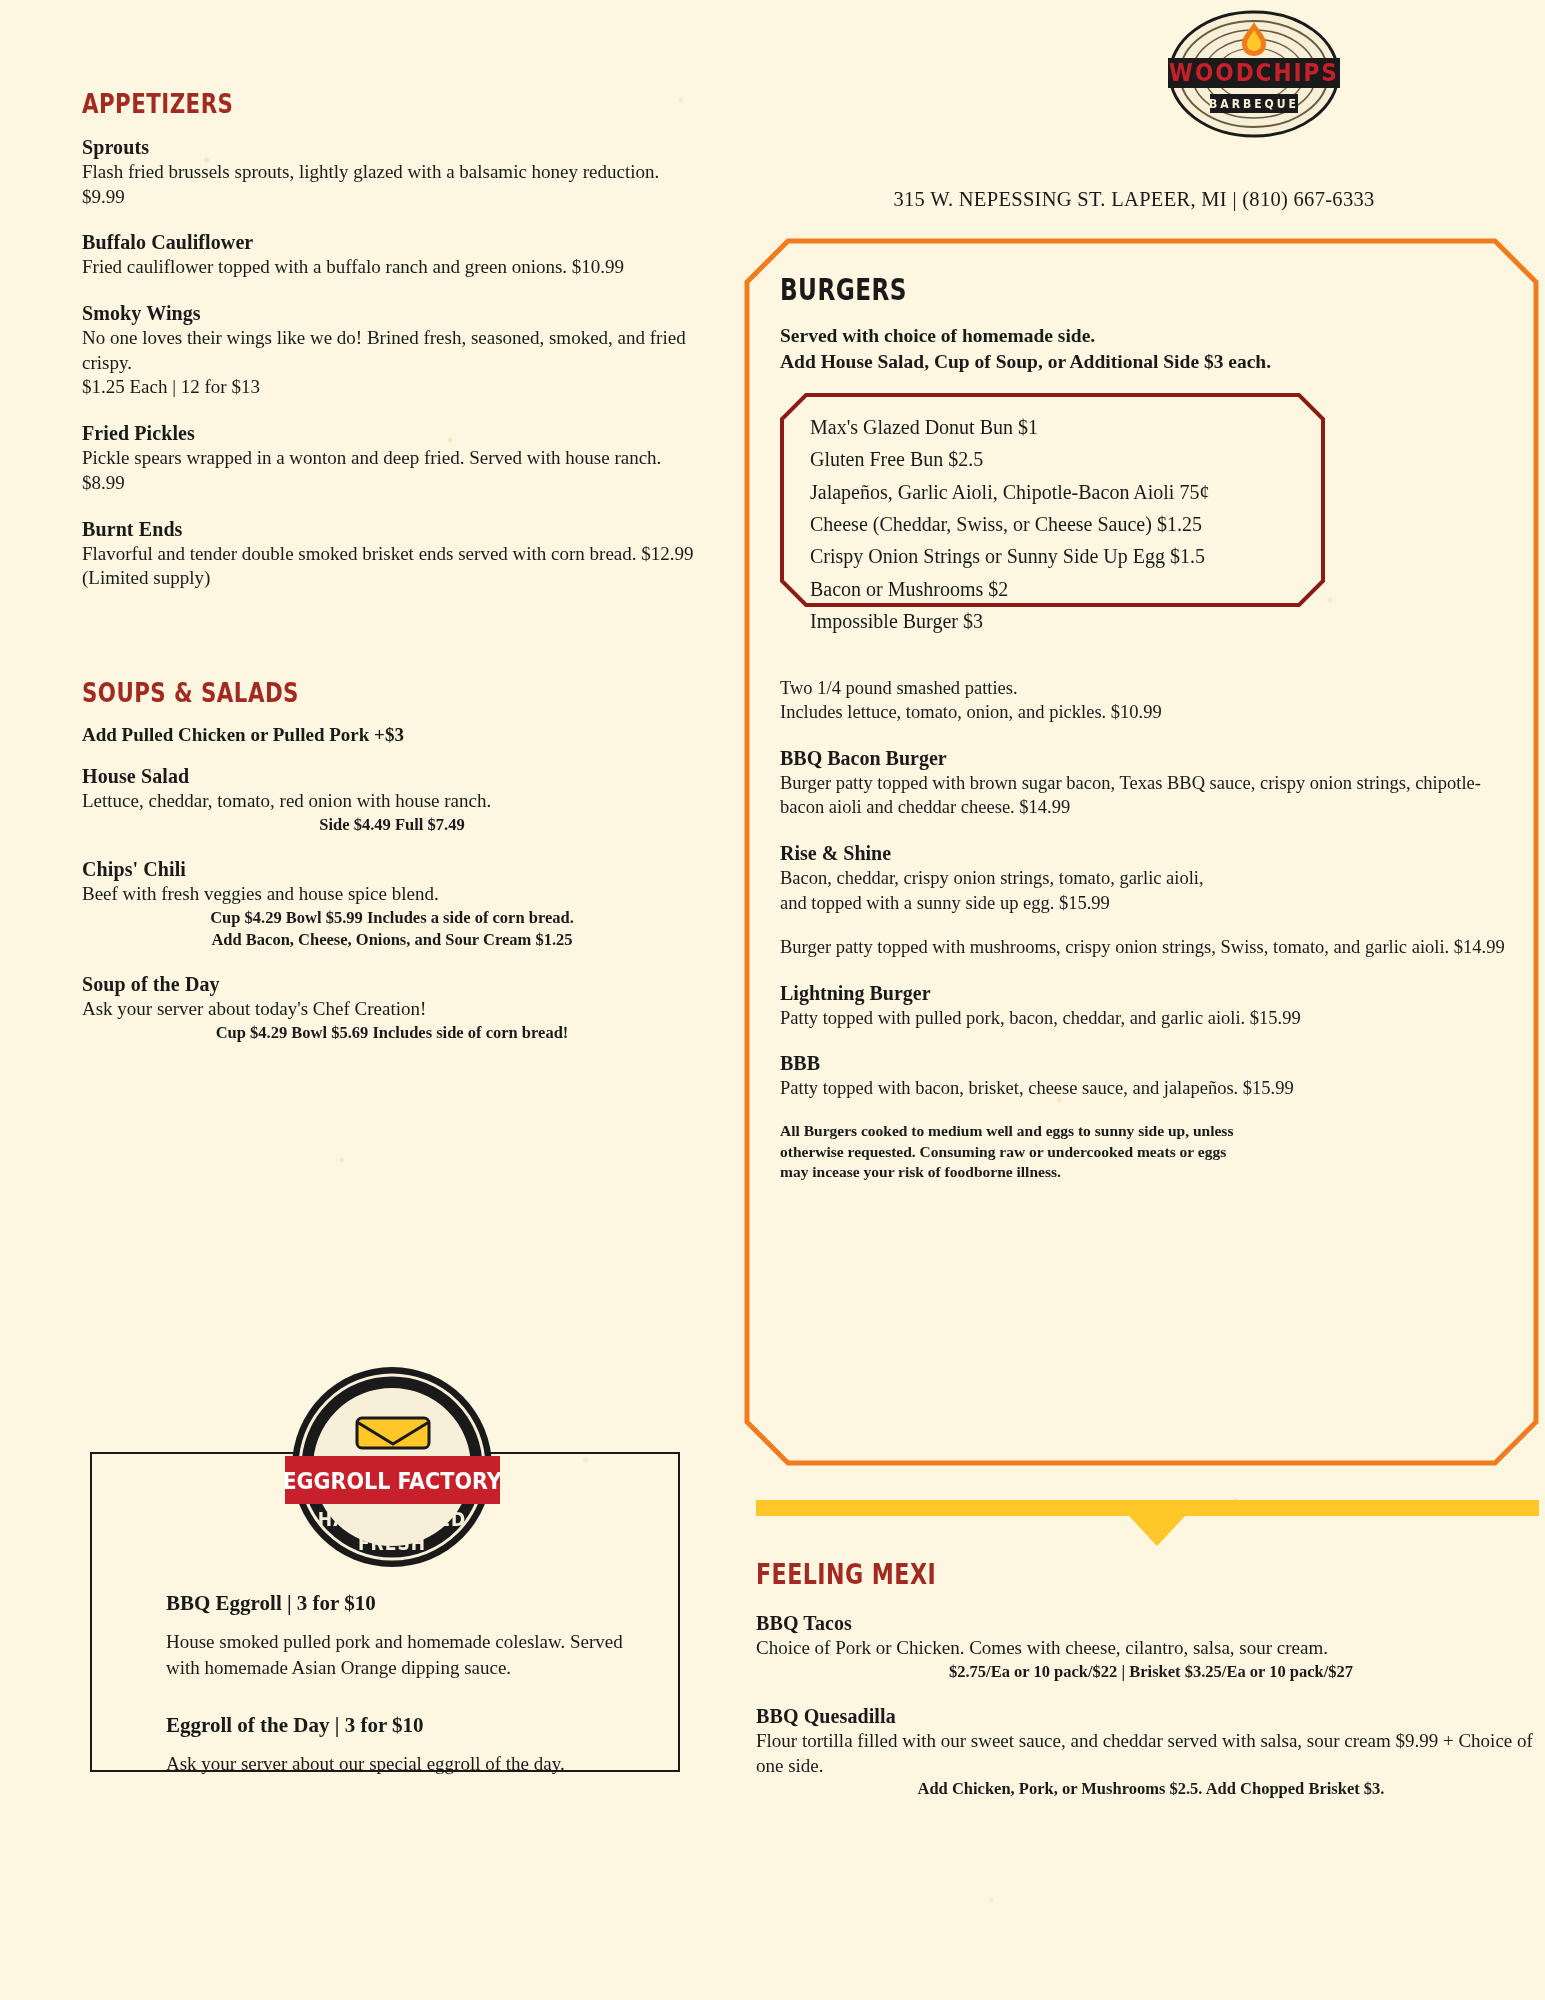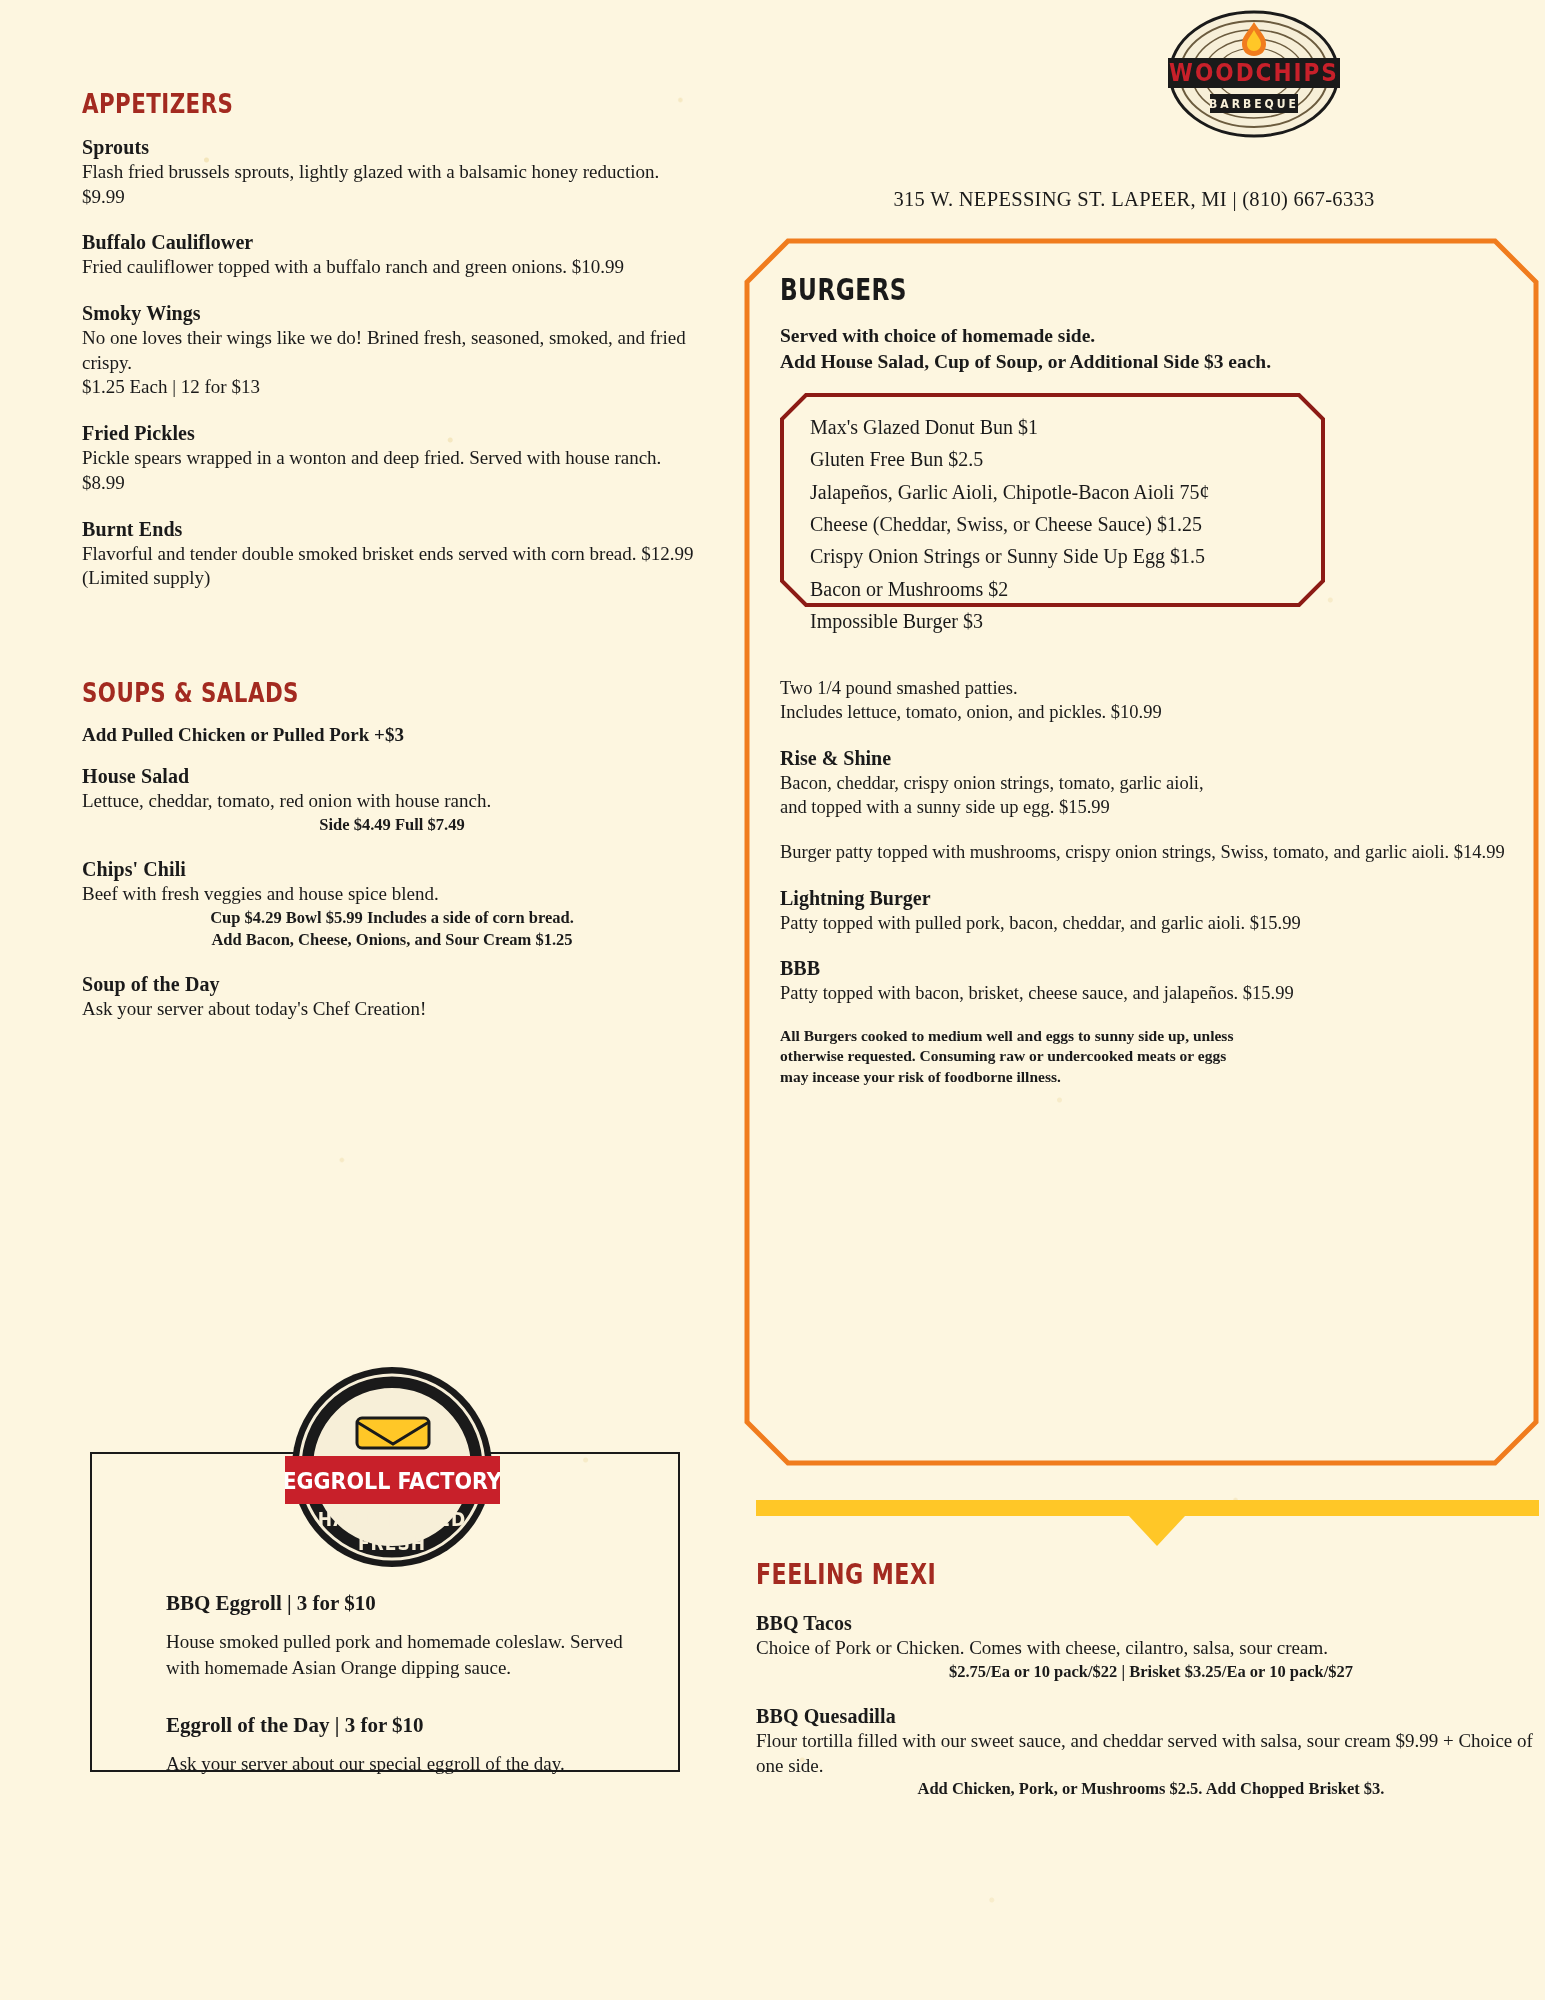--- a/index.html
+++ b/index.html
@@ -250,20 +250,21 @@
     </div>
     <div class="item">
       <div class="item-name">Chips' Chili</div>
       <div class="item-desc">Beef with fresh veggies and house spice blend.</div>
       <div class="item-price-small">Cup  $4.29        Bowl  $5.99 Includes a side of corn bread.</div>
       <div class="item-price-small">Add Bacon, Cheese, Onions, and Sour Cream $1.25</div>
     </div>
     <div class="item">
       <div class="item-name">Soup of the Day</div>
       <div class="item-desc">Ask your server about today's Chef Creation!</div>
+      <div class="item-price-small">Cup  $4.29  Bowl  $5.69 Includes side of corn bread!</div>
     </div>
   </div>
 
   <div class="eggroll-block">
     <div class="eggroll-rule-top" style="left:0; top:82px; width:590px;"></div>
     <div class="egg-vert" style="left:0; top:82px; height:318px;"></div>
     <div class="egg-vert" style="left:588px; top:82px; height:318px;"></div>
     <div class="eggroll-rule-bot" style="left:0; top:400px; width:590px;"></div>
 
     <div class="badge">
@@ -321,20 +322,24 @@
           <div>Bacon or Mushrooms $2</div>
           <div>Impossible Burger $3</div>
         </div>
       </div>
 
       <div class="burger-item">
         <div class="d" style="white-space:pre-line;">Two 1/4 pound smashed patties.
 Includes lettuce, tomato, onion, and pickles. $10.99</div>
       </div>
       <div class="burger-item">
+        <div class="n">BBQ Bacon Burger</div>
+        <div class="d">Burger patty topped with brown sugar bacon, Texas BBQ sauce, crispy onion strings, chipotle-bacon aioli and cheddar cheese.  $14.99</div>
+      </div>
+      <div class="burger-item">
         <div class="n">Rise &amp; Shine</div>
         <div class="d" style="white-space:pre-line;">Bacon, cheddar, crispy onion strings, tomato, garlic aioli,
 and topped with a sunny side up egg.  $15.99</div>
       </div>
       <div class="burger-item">
         <div class="d">Burger patty topped with mushrooms, crispy onion strings, Swiss, tomato, and garlic aioli.  $14.99</div>
       </div>
       <div class="burger-item">
         <div class="n">Lightning Burger</div>
         <div class="d">Patty topped with pulled pork, bacon, cheddar, and garlic aioli.  $15.99</div>

